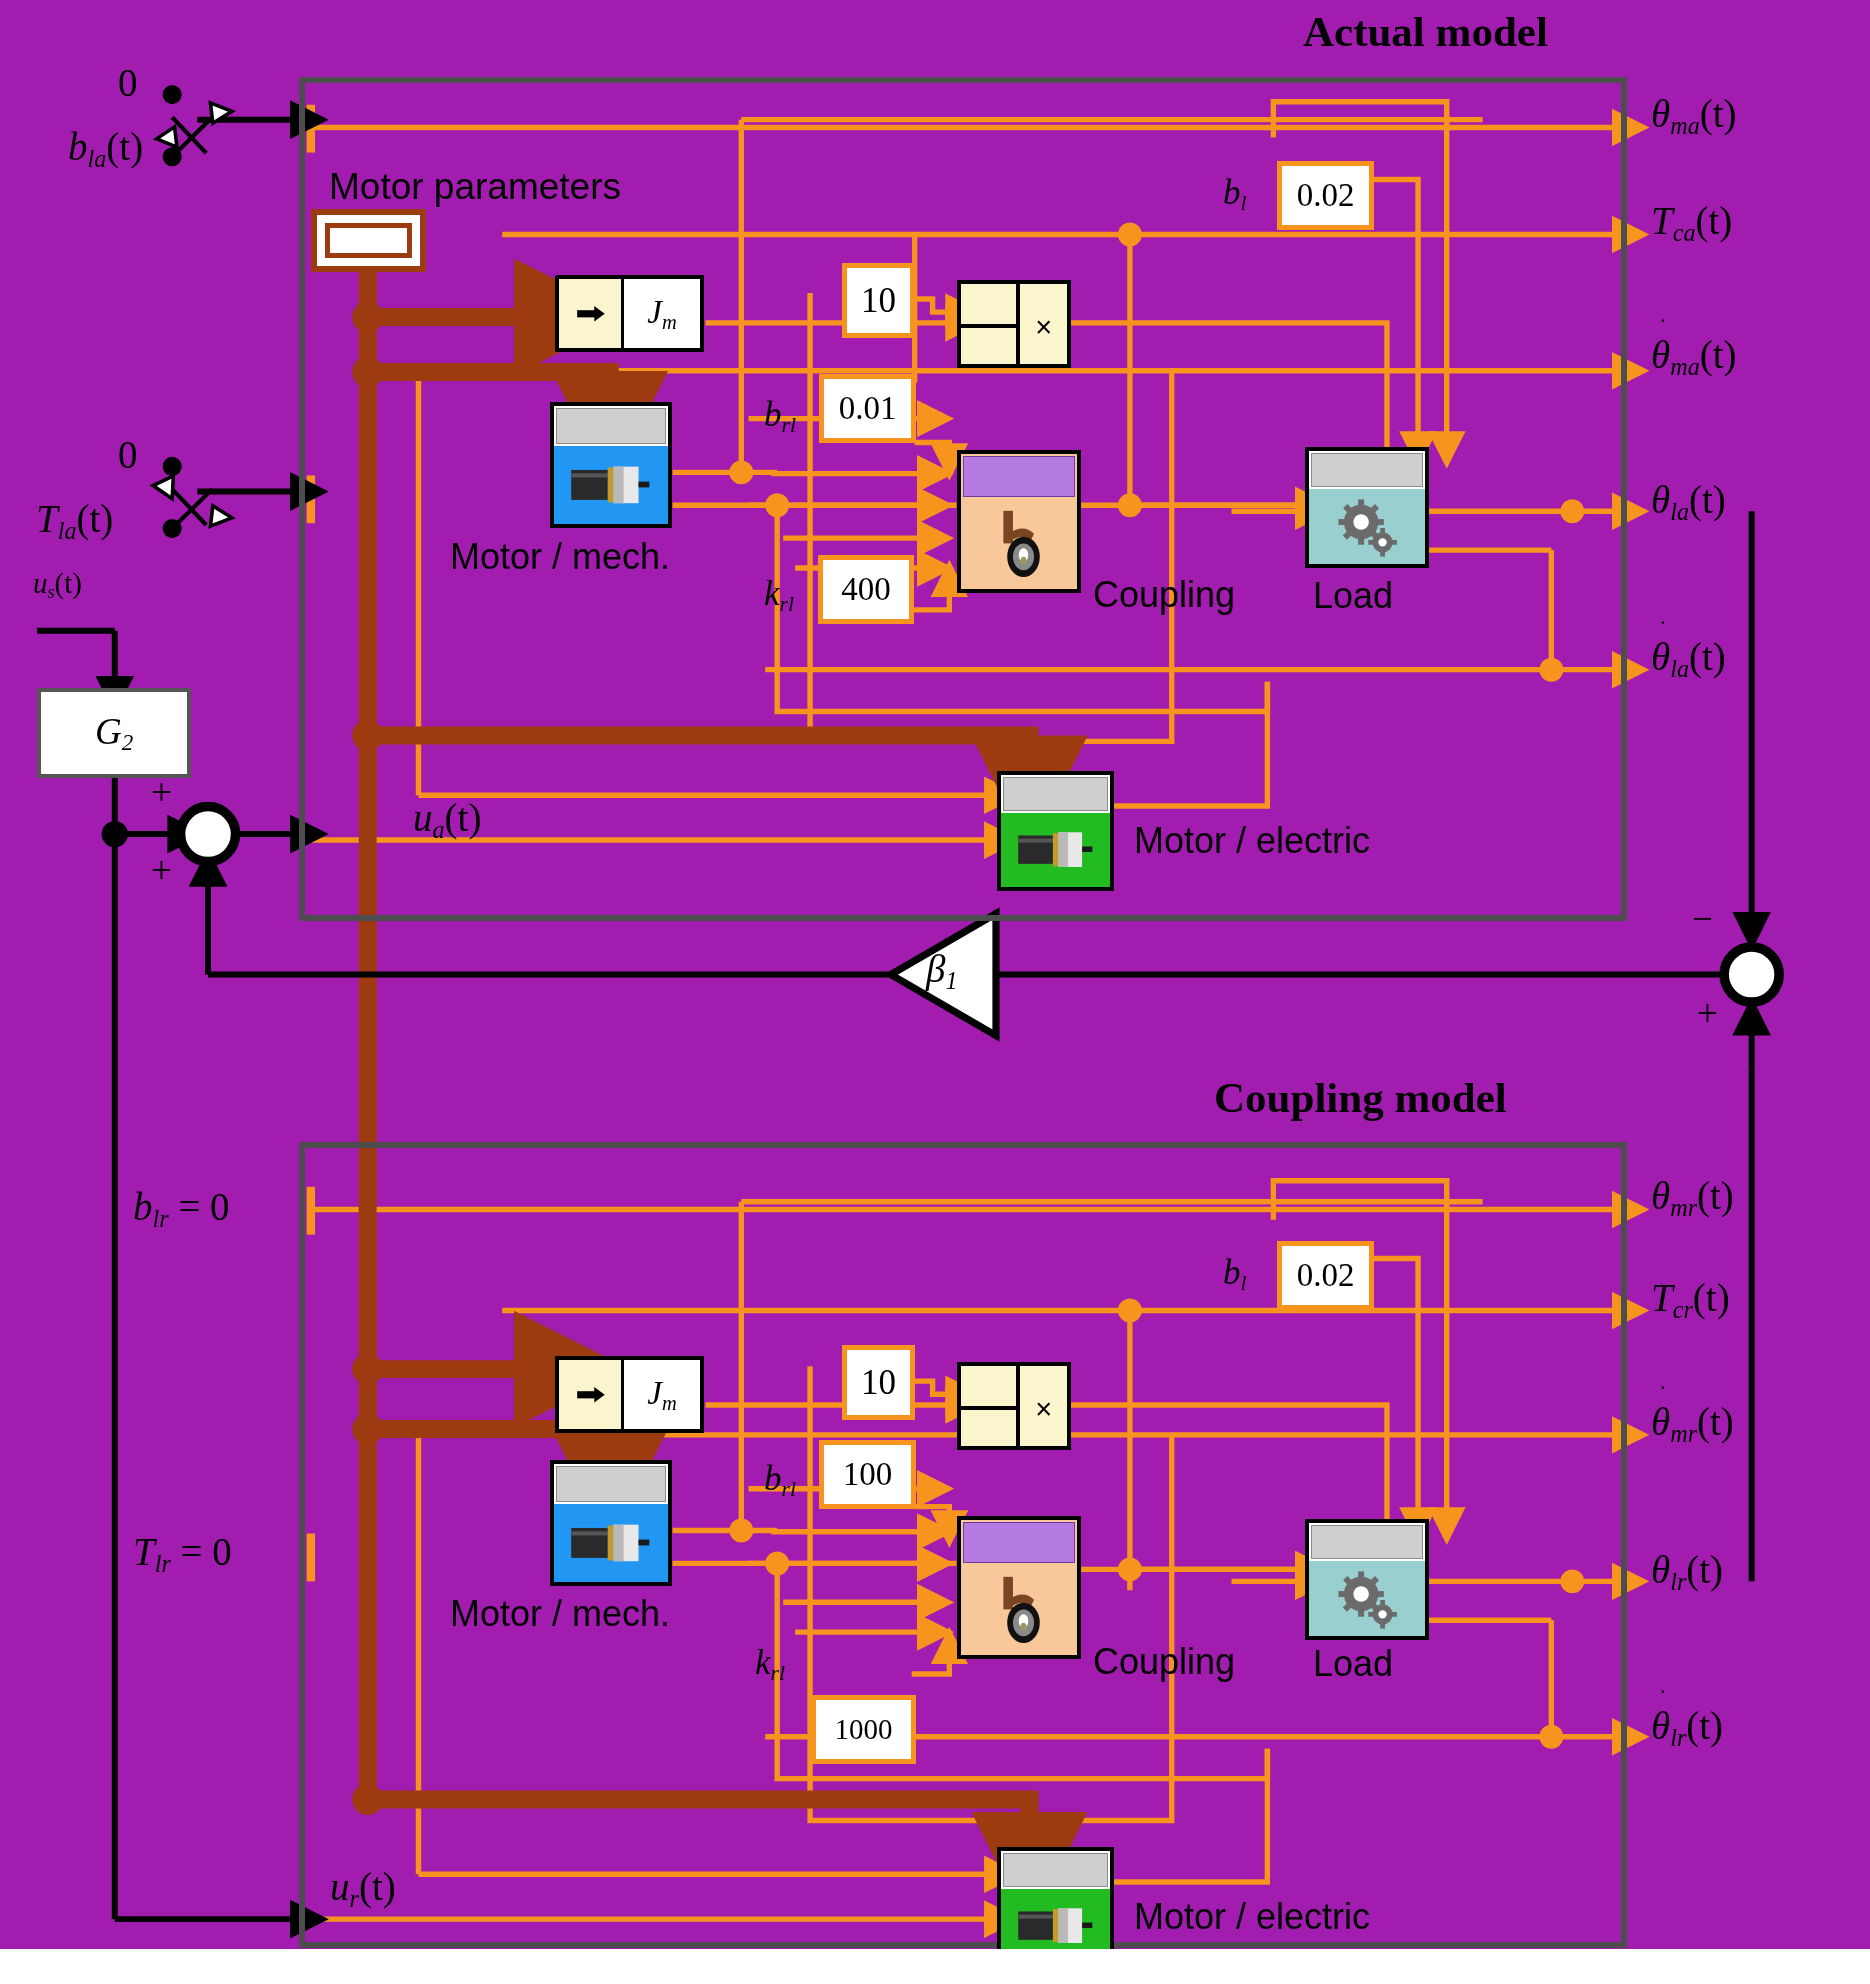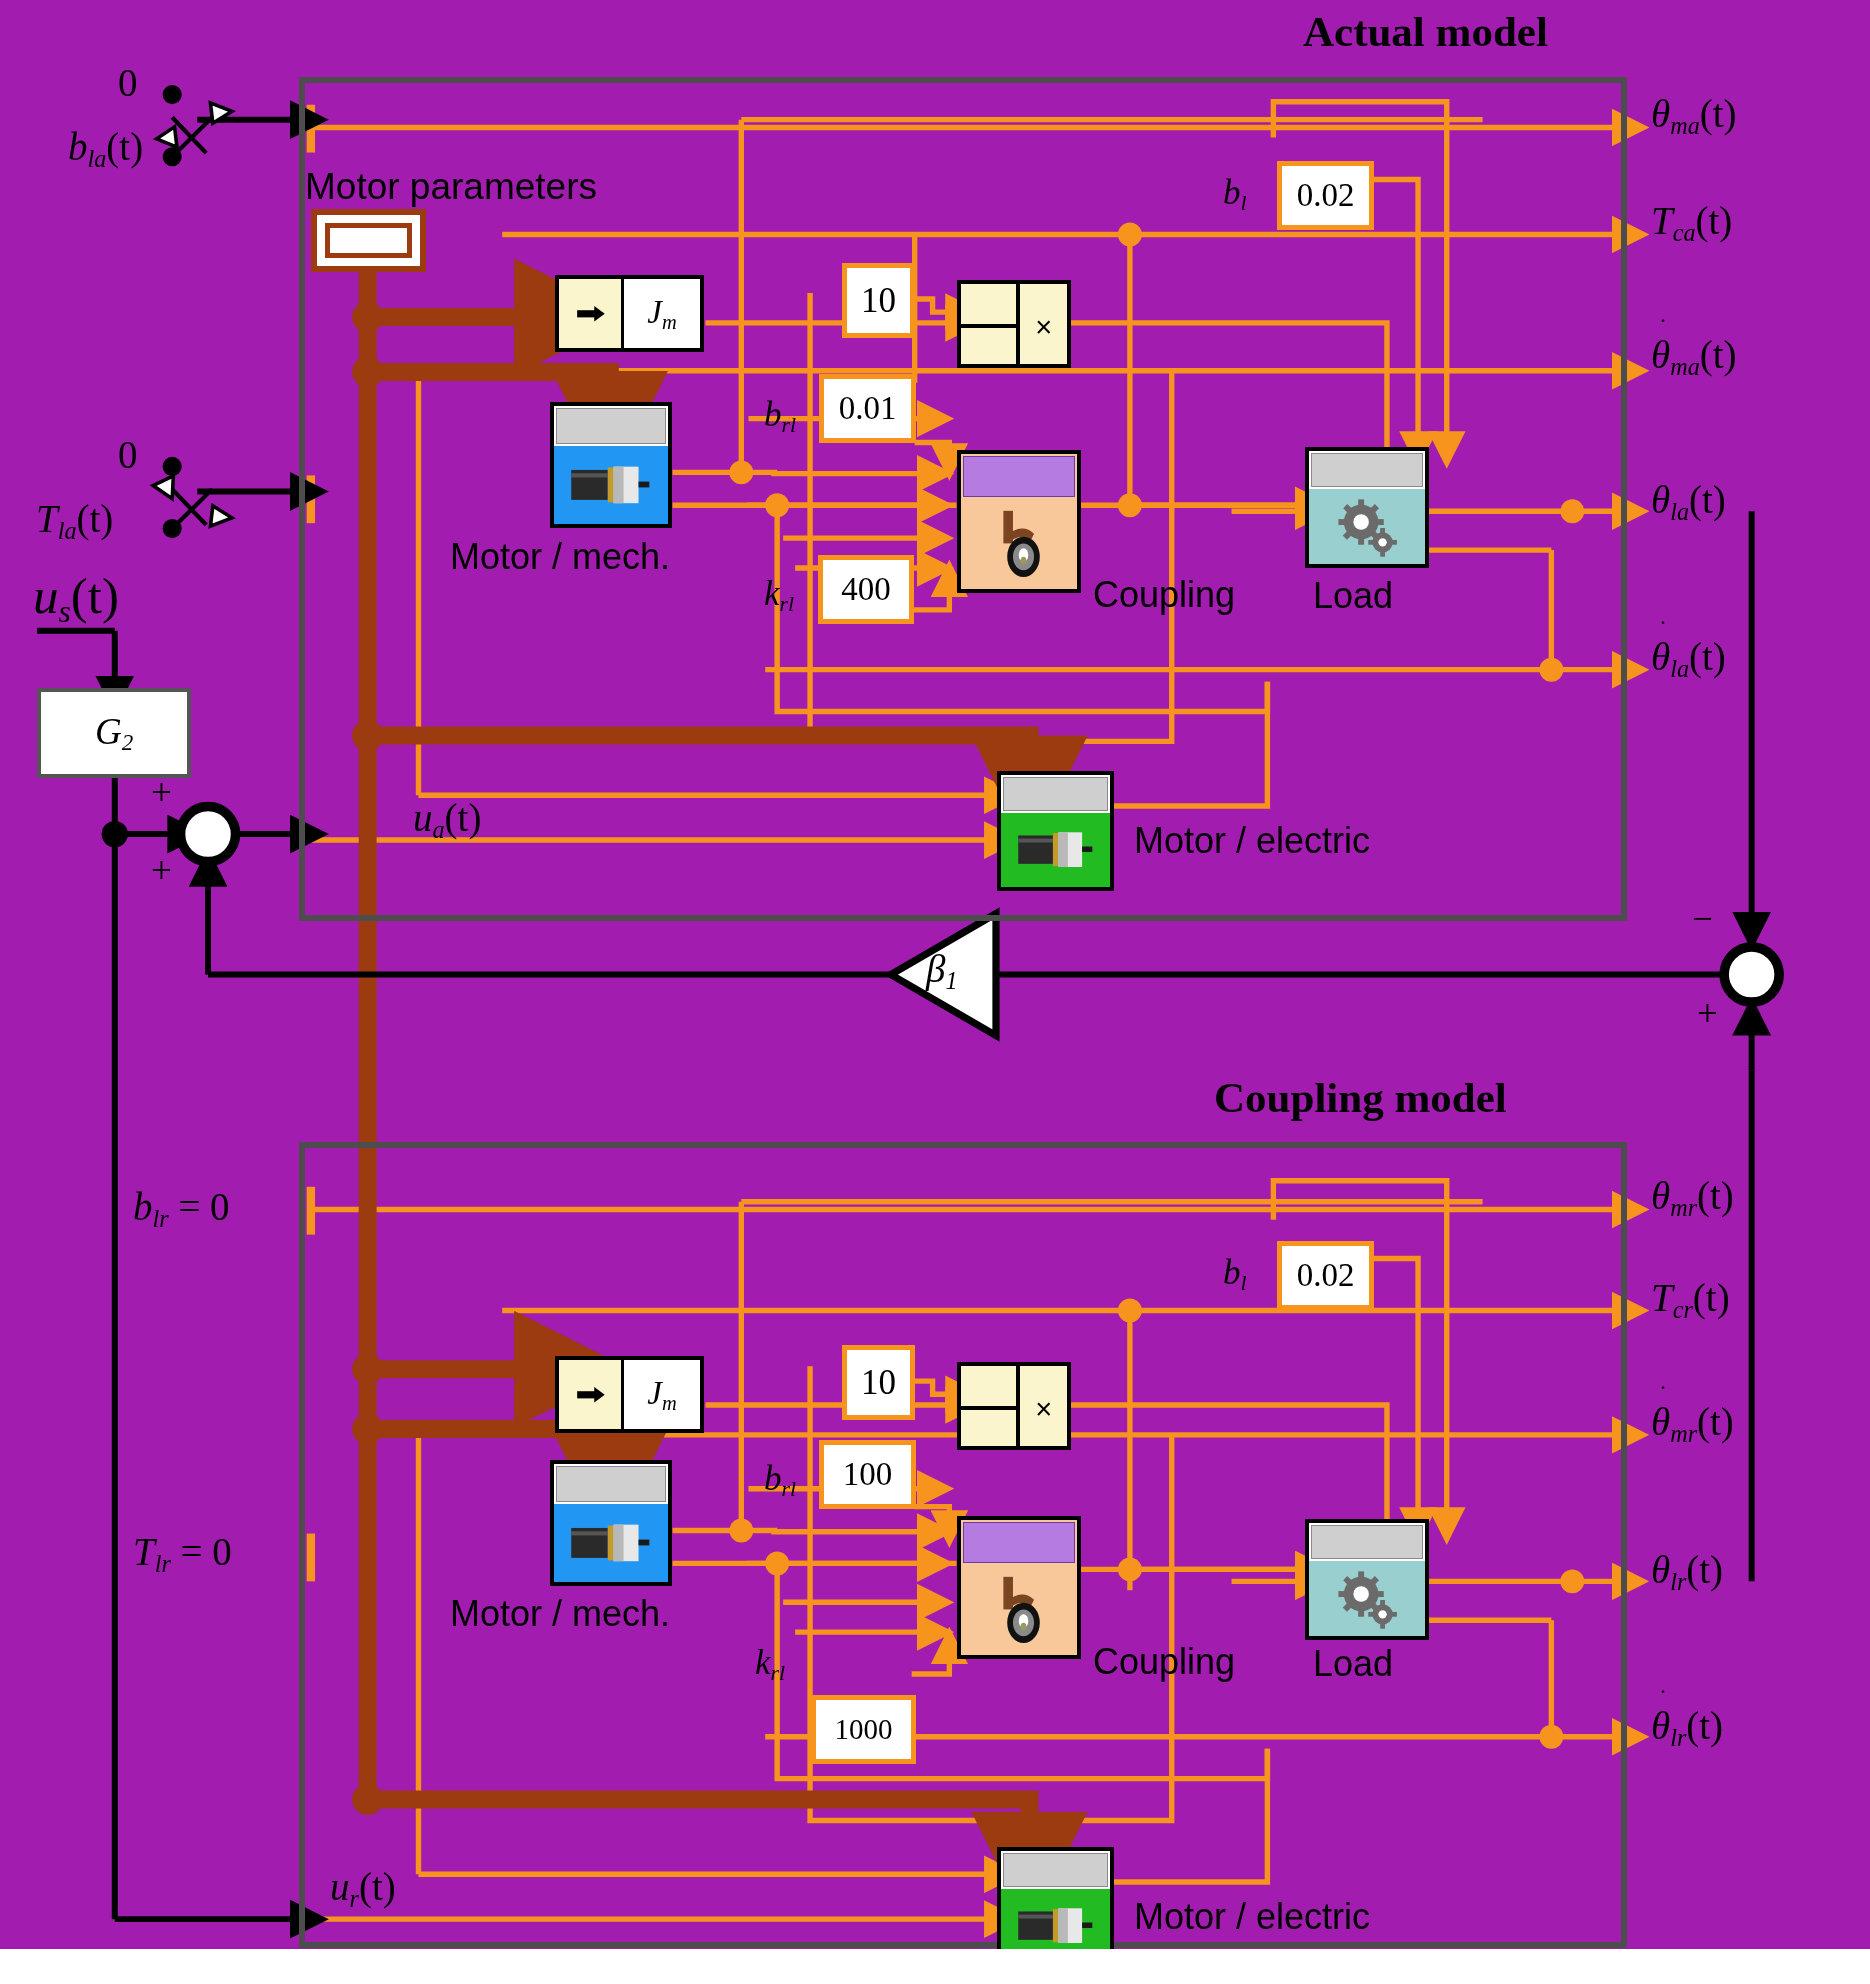--- a/index.html
+++ b/index.html
@@ -275,39 +275,39 @@
   <div class="lbl num" style="left:118px;top:60px;font-size:39px;">0</div>
   <div class="lbl serif" style="left:47px;top:124px;font-size:39px;margin-left:21px;">
     <span>b</span><span class="sub">la</span><span class="opmath">(t)</span>
   </div>
 
   <div class="lbl num" style="left:118px;top:432px;font-size:39px;">0</div>
   <div class="lbl serif" style="left:36px;top:496px;font-size:39px;">
     <span>T</span><span class="sub">la</span><span class="opmath">(t)</span>
   </div>
 
-  <div class="lbl serif" style="left:33px;top:567px;font-size:51px;">
+  <div class="lbl serif" style="left:33px;top:567px;font-size:29px;">
     <span>u</span><span class="sub">s</span><span class="opmath">(t)</span>
   </div>
 
   <div class="g2box" style="left:37px;top:688px;width:154px;height:90px;">
     <span class="serif" style="font-size:37px;"><span>G</span><span class="sub">2</span></span>
   </div>
 
   <div class="lbl num" style="left:151px;top:771px;font-size:37px;">+</div>
   <div class="lbl num" style="left:151px;top:849px;font-size:37px;">+</div>
 
   <div class="lbl serif" style="left:926px;top:946px;font-size:39px;">
     <span>β</span><span class="sub">1</span>
   </div>
 
   <div class="lbl num" style="left:1692px;top:897px;font-size:37px;">−</div>
   <div class="lbl num" style="left:1697px;top:992px;font-size:37px;">+</div>
 
-  <div class="lbl sans" style="left:305px;top:166px;font-size:37px;">Motor  parameters</div>
+  <div class="lbl sans" style="left:329px;top:166px;font-size:37px;">Motor  parameters</div>
   <div class="mparam" style="left:311px;top:209px;width:115px;height:63px;">
     <div class="inner"></div>
   </div>
 
   <div class="gainblk" style="left:555px;top:275px;width:149px;height:77px;">
     <div class="lpane">
       <svg viewBox="0 0 100 100" style="position:absolute;left:14%;top:30%;width:74%;height:40%;">
         <path d="M0,50 L66,50" stroke="#000" stroke-width="26" fill="none"></path>
         <polygon points="62,22 100,50 62,78" fill="#000"></polygon>
       </svg>

